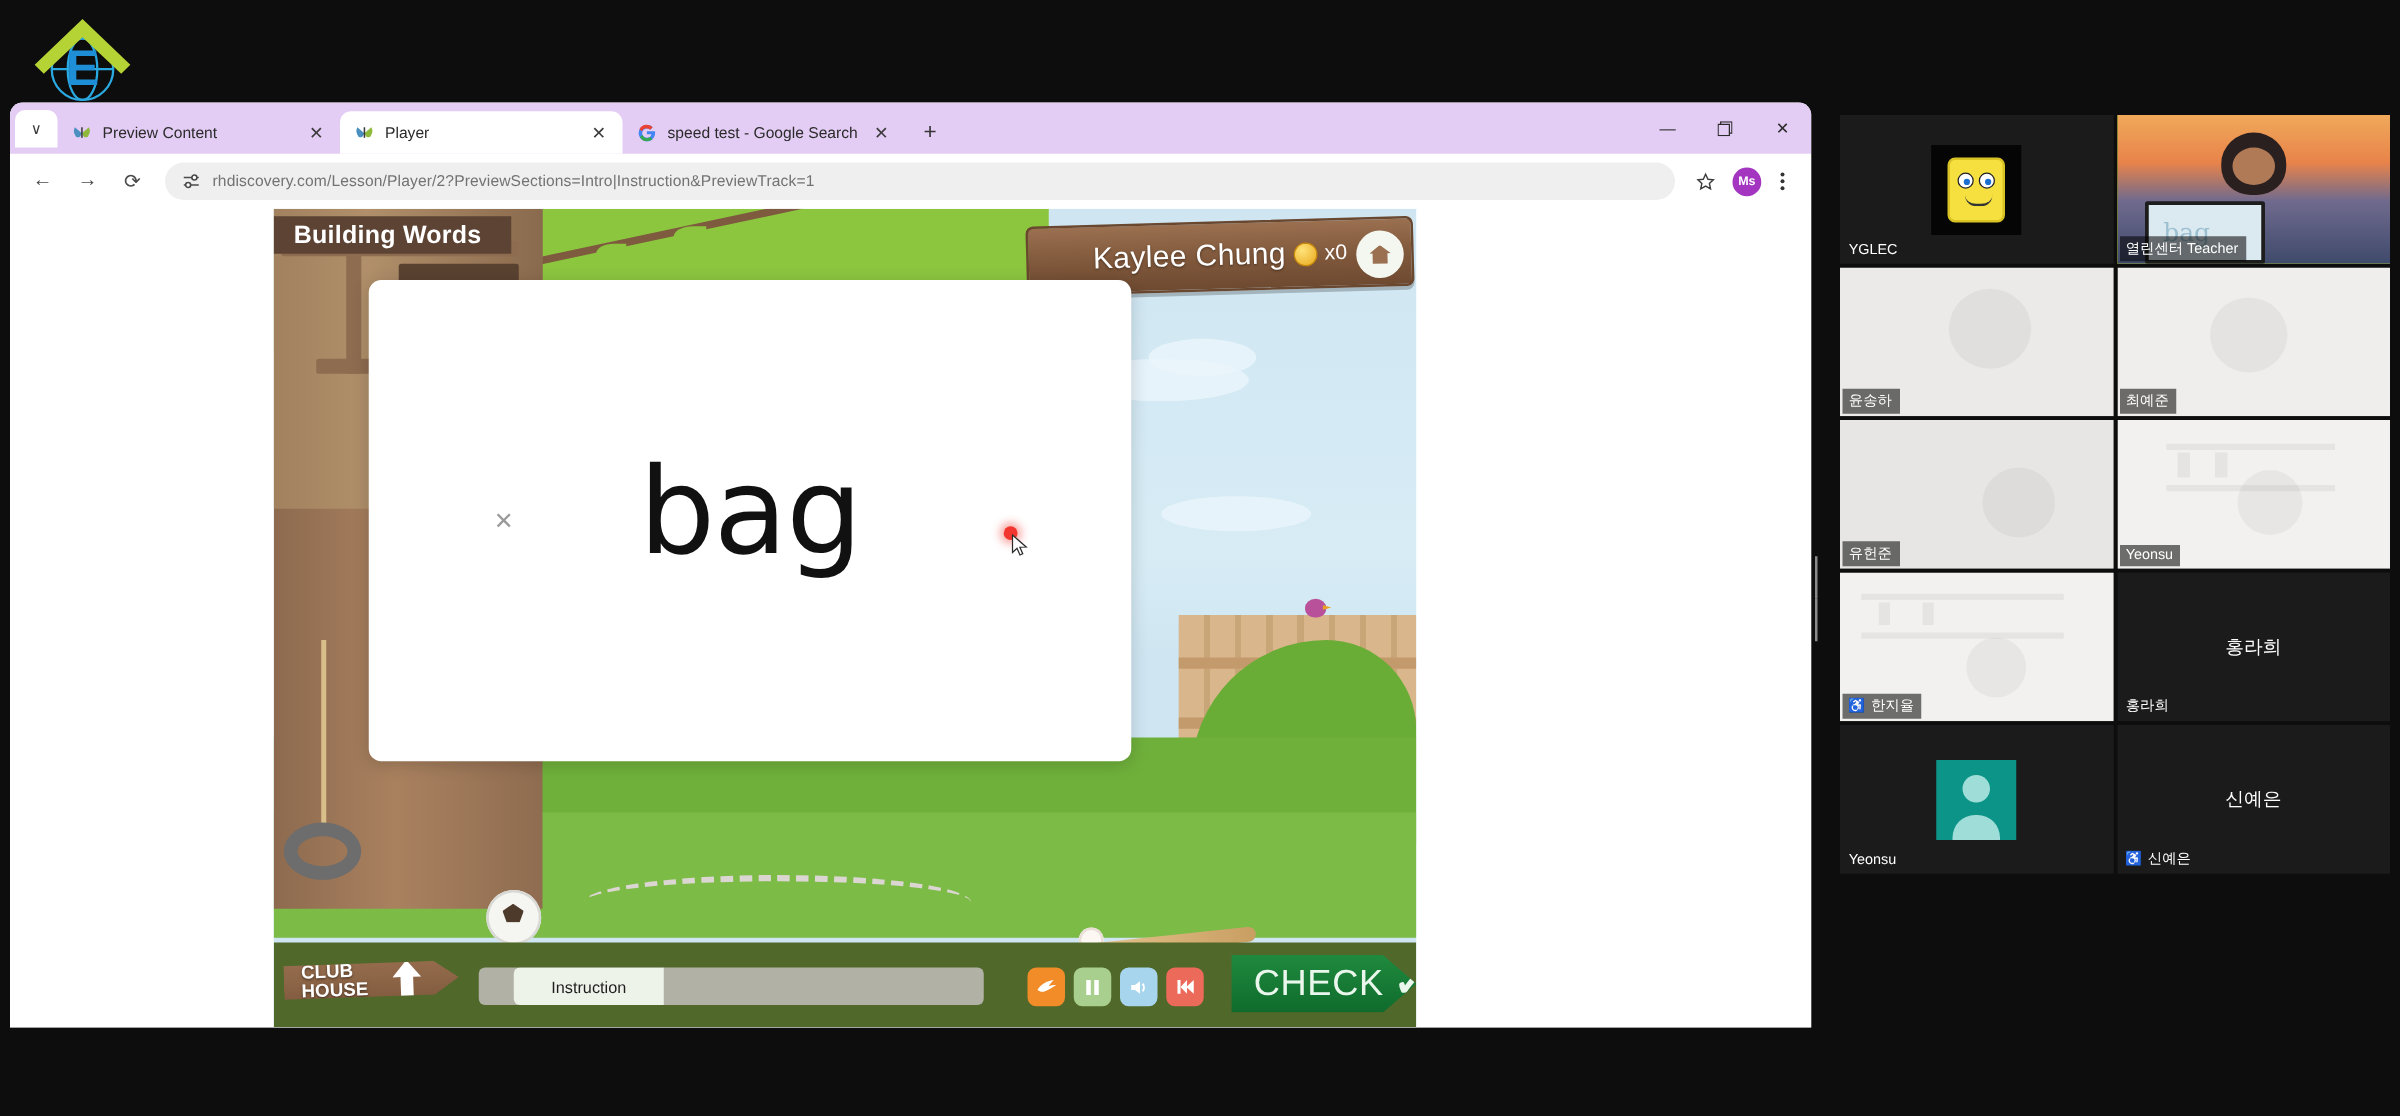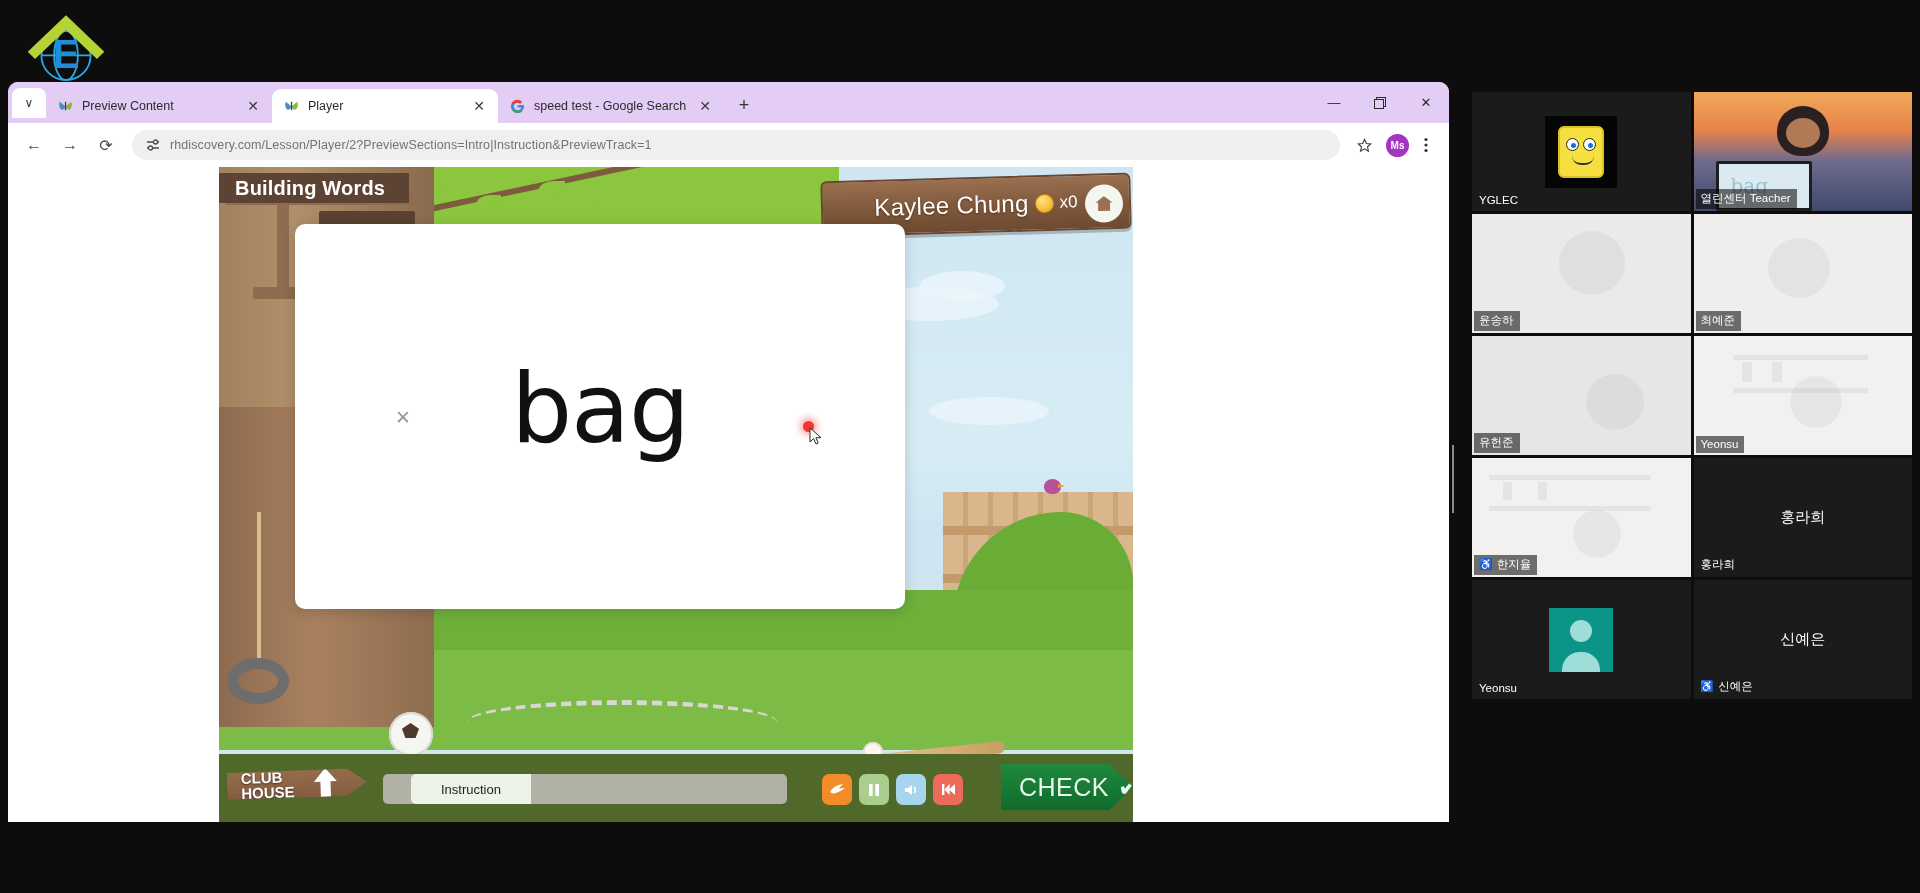--- a/index.html
+++ b/index.html
@@ -202,25 +202,25 @@
     position:absolute; left: 164px; bottom: 18px; width: 404px; height: 30px;
     background: #b1b1a5; border-radius: 5px; display:flex; align-items:center; overflow:hidden;padding-left:28px;
   }
   .proglabel {
     height:100%; min-width:120px; background:#eef3ea; color:#1e1e1e; font-size:13px;
     display:flex; align-items:center; justify-content:center; border-radius:5px 0 0 5px;
   }
   .ctrls { position:absolute; right: 170px; bottom: 17px; display:flex; gap:7px; align-items:center; }
   .cbtn { width:30px; height:31px; border-radius:7px; display:flex; align-items:center; justify-content:center; color:#fff; font-size:14px;}
   .checkbtn {
-    position:absolute; right: 0px; bottom: 12px; width: 132px; height: 46px;
+    position:absolute; right: 0px; bottom: 12px; width: 148px; height: 46px;
     background: linear-gradient(180deg,#1f8a3e,#0f6b2c);
     clip-path: polygon(0 0, 82% 0, 100% 50%, 82% 100%, 0 100%);
     display:flex; align-items:center; gap:9px; padding-left: 18px;
-    color:#eaf7ec; font-size:25px; letter-spacing:.5px;
+    color:#eaf7ec; font-size:29px; letter-spacing:.5px;
   }
 
   
   .dragger { position:absolute; left: 1452px; top: 445px; width: 4px; height: 34px; }
   .dragger i { display:block; width:1.5px; height:34px; background:#8a8a8a; float:left; margin-right:2px;}
 
   
   .videopanel {
     position:absolute; left: 1472px; top: 92px; width: 440px; height: 710px;
     display:grid; grid-template-columns: 1fr 1fr; grid-auto-rows: 119px;

